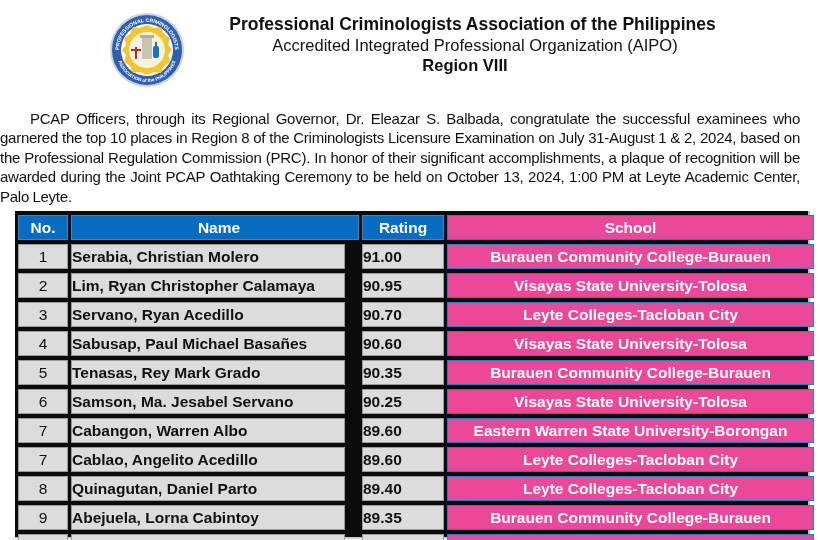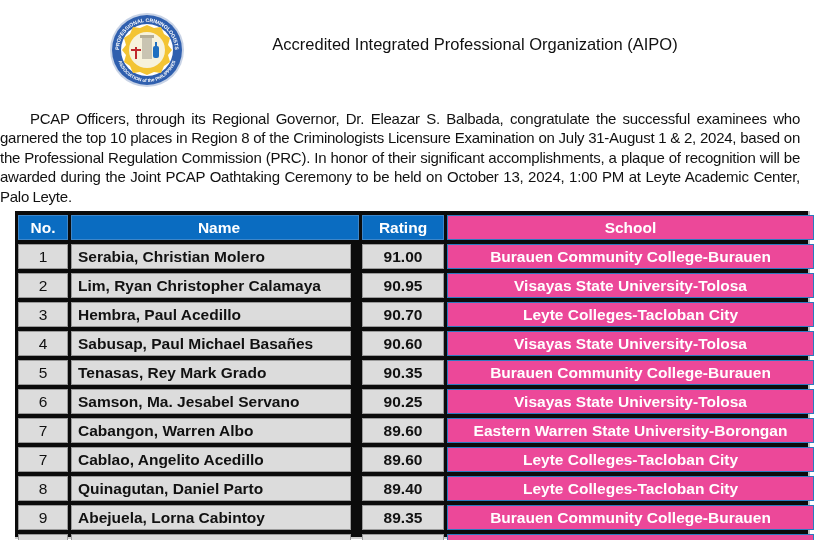--- a/index.html
+++ b/index.html
@@ -2,34 +2,34 @@
 <html><head>
   <meta charset="utf-8">
   <style>
     html, body { margin: 0; padding: 0; background: #ffffff; }
     body { width: 820px; height: 540px; position: relative; overflow: hidden; font-family: "Liberation Sans", sans-serif; color: #111; }
 
     .logo { position: absolute; left: 109px; top: 12px; width: 76px; height: 76px; }
 
     .header { position: absolute; left: 200px; top: 14px; width: 550px; text-align: center; }
     .org-name { font-weight: bold; font-size: 17.5px; line-height: 21px; margin-left: -5px; }
-    .org-sub { font-size: 16.5px; line-height: 20px; margin-top: 20px; }
+    .org-sub { font-size: 16.5px; line-height: 20px; }
     .region { font-weight: bold; font-size: 16.5px; line-height: 20px; margin-left: -20px; }
 
     .para { position: absolute; left: 0; top: 94px; width: 800px; font-family: "Liberation Sans Narrow", "Liberation Sans", sans-serif; font-size: 15px; line-height: 19.4px; text-align: justify; text-indent: 30px; letter-spacing: -0.25px; word-spacing: -0.5px; }
 
     .table-wrap { position: absolute; left: 15px; top: 211px; width: 793px; height: 326px; background: #0b0b0b; border-right: 2px solid #bdbdbd; border-bottom: 2px solid #cfcfcf; }
     table { border-collapse: separate; border-spacing: 0; position: absolute; left: 3px; top: 2px; }
     td, th { padding: 0; height: 23px; line-height: 23px; white-space: nowrap; font-weight: bold; font-size: 15.5px; }
     tr { height: 27px; }
     .cell { display: block; height: 23px; margin: 2px 3px 2px 0; border: 1px solid #9a9a9a; box-sizing: content-box; }
     th .cell { background: #0a6cc1; color: #ffffff; border-color: #3d86c9; }
     .c-no .cell { width: 48px; text-align: center; font-weight: normal; background: #dcdcdc; }
-    .c-name .cell { width: 272px; padding-left: 6px; background: #dcdcdc; }
-    .c-rating .cell { width: 80px; text-align: center; background: #dcdcdc; }
+    .c-name .cell { width: 272px; padding-left: 0; background: #dcdcdc; }
+    .c-rating .cell { width: 80px; text-align: left; background: #dcdcdc; }
     .c-school .cell { width: 365px; text-align: center; background: #ec4899; color: #ffffff; border-color: #2d79bf; }
     th.c-no .cell, th.c-name .cell, th.c-rating .cell { background: #0a6cc1; color: #fff; font-weight: bold; text-align: center; }
     th.c-name .cell { padding-left: 8px; width: 278px; }
   </style>
 </head>
 <body>
 
 <svg class="logo" viewBox="0 0 76 76">
   <circle cx="38" cy="38" r="37" fill="#c8d3e6"></circle>
   <circle cx="38" cy="38" r="35" fill="#2f5fae"></circle>
@@ -46,21 +46,23 @@
   <text font-size="5.2" font-weight="bold" fill="#ffffff" font-family="Liberation Sans, sans-serif">
     <textPath href="#ringTop" startOffset="50%" text-anchor="middle">PROFESSIONAL CRIMINOLOGISTS</textPath>
   </text>
   <path id="ringBot" d="M 8 40 A 30 30 0 0 0 68 40" fill="none"></path>
   <text font-size="4.6" font-weight="bold" fill="#ffffff" font-family="Liberation Sans, sans-serif">
     <textPath href="#ringBot" startOffset="50%" text-anchor="middle">ASSOCIATION of the PHILIPPINES</textPath>
   </text>
 </svg>
 
 <div class="header">
+  <div class="org-name">Professional Criminologists Association of the Philippines</div>
   <div class="org-sub">Accredited Integrated Professional Organization (AIPO)</div>
+  <div class="region">Region VIII</div>
 </div>
 
 <p class="para">PCAP Officers, through its Regional Governor, Dr. Eleazar S. Balbada, congratulate the successful examinees who garnered the top 10 places in Region 8 of the Criminologists Licensure Examination on July 31-August 1 &amp; 2, 2024, based on the Professional Regulation Commission (PRC). In honor of their significant accomplishments, a plaque of recognition will be awarded during the Joint PCAP Oathtaking Ceremony to be held on October 13, 2024, 1:00 PM at Leyte Academic Center, Palo Leyte.</p>
 
 <div class="table-wrap">
   <table>
     <thead>
       <tr>
         <th class="c-no">
             <span class="cell">No.</span>
@@ -105,21 +107,21 @@
     <td class="c-school">
             <span class="cell">Visayas State University-Tolosa</span>
           </td>
   </tr>
 
   <tr>
     <td class="c-no">
             <span class="cell">3</span>
           </td>
     <td class="c-name">
-            <span class="cell">Hembra, Paul Acedillo</span>
+            <span class="cell">Servano, Ryan Acedillo</span>
           </td>
     <td class="c-rating">
             <span class="cell">90.70</span>
           </td>
     <td class="c-school">
             <span class="cell">Leyte Colleges-Tacloban City</span>
           </td>
   </tr>
 
   <tr>

